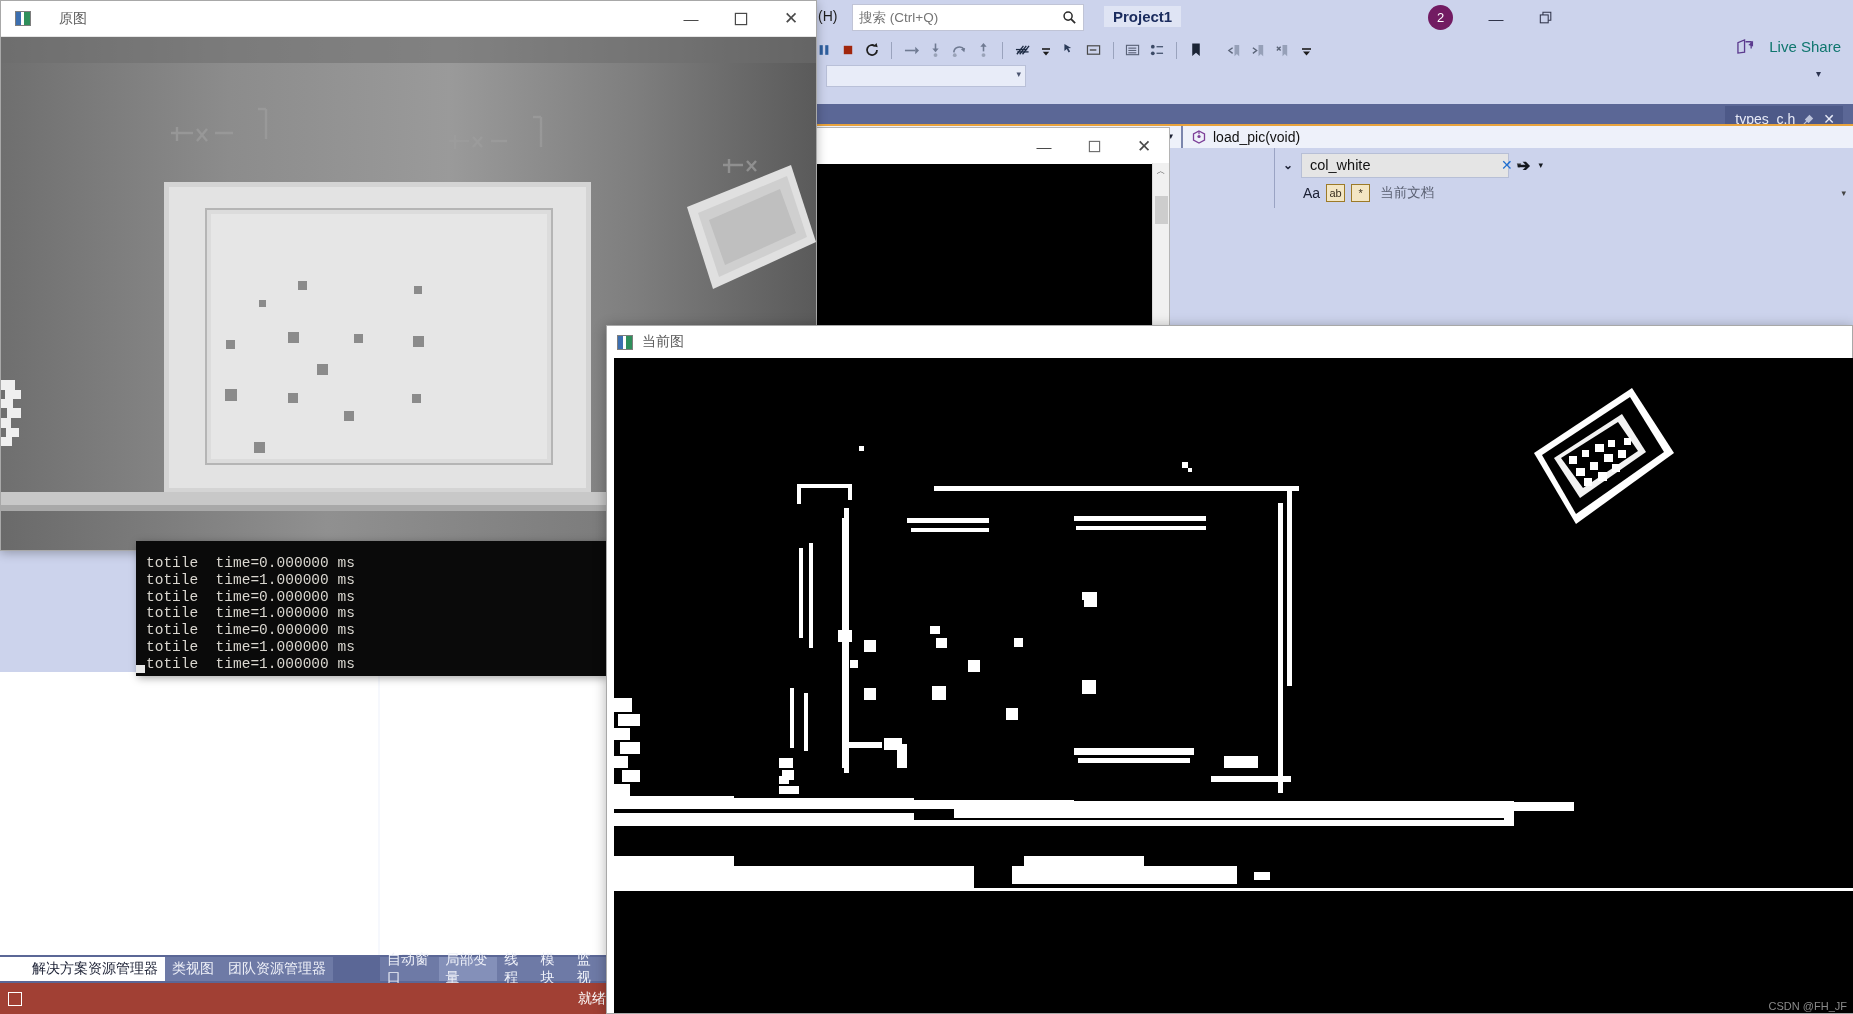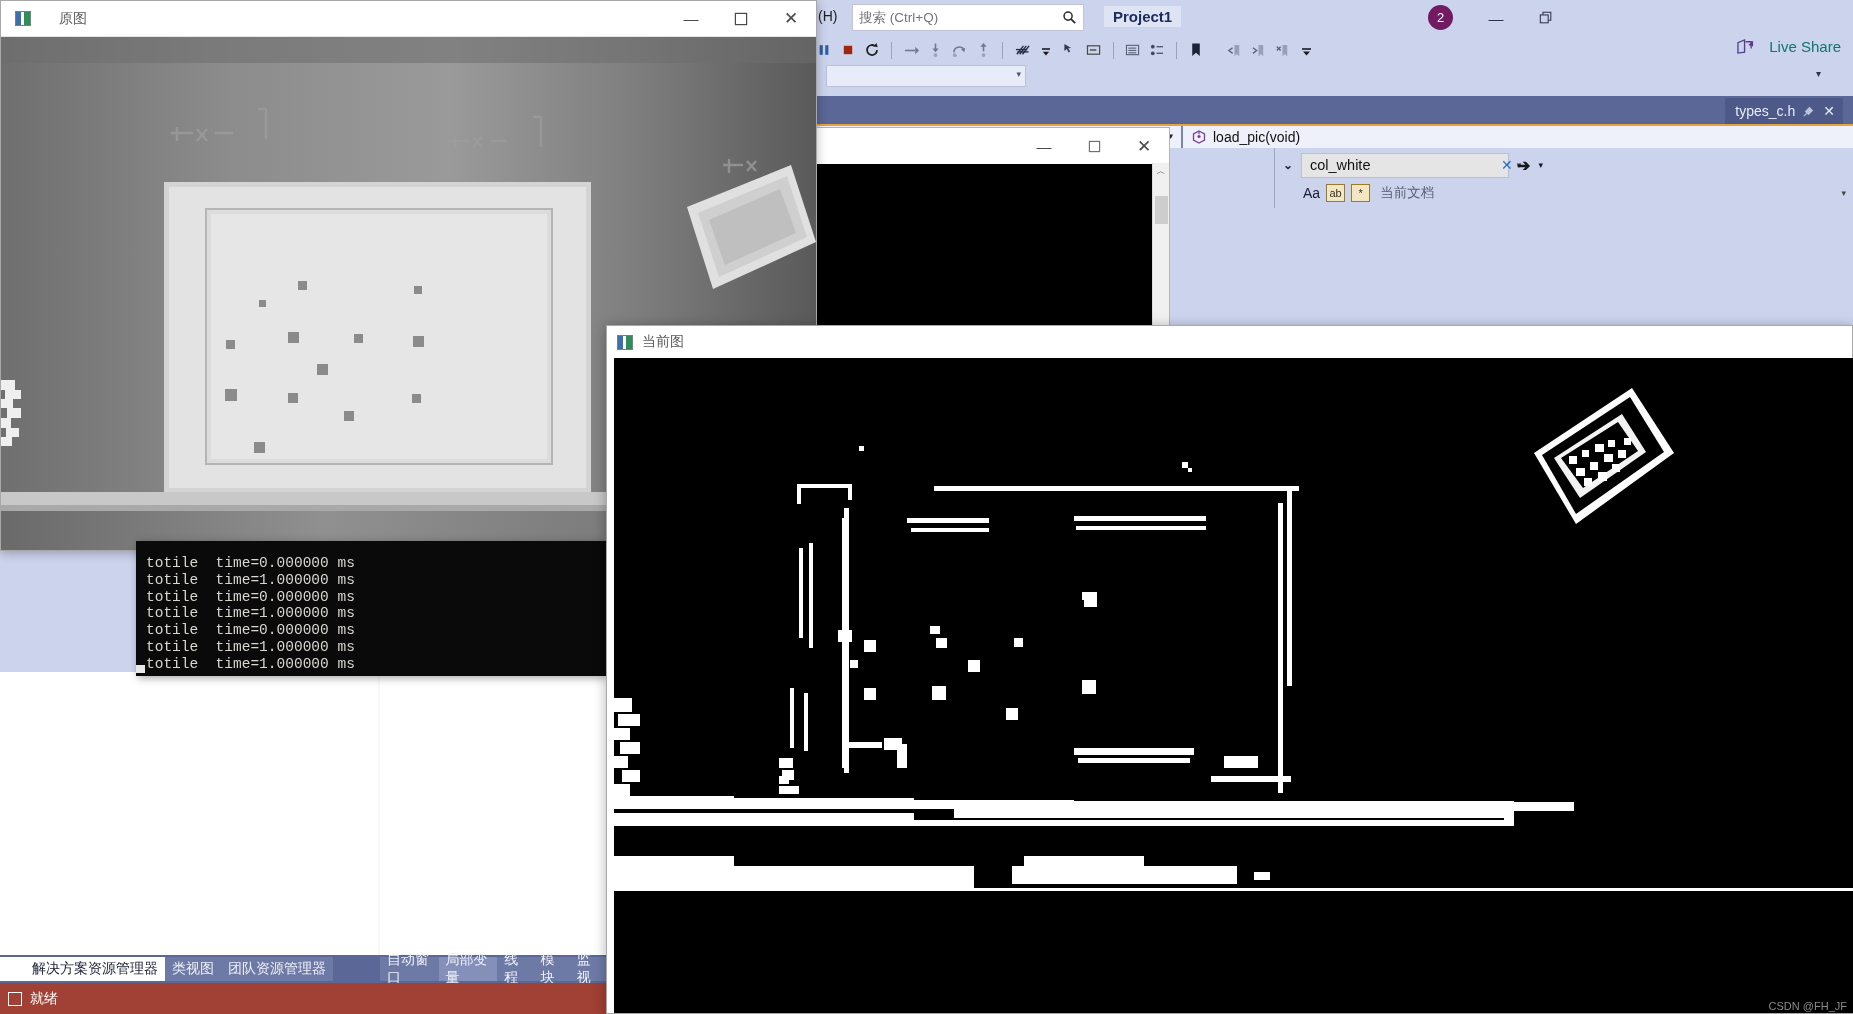--- a/index.html
+++ b/index.html
@@ -65,21 +65,21 @@
   }
   .vs-combo {
     position:absolute; left:20px; top:1px; width:200px; height:22px;
     background:#e8ecf8; border:1px solid #b9c0d8;
   }
   .vs-combo .arr { position:absolute; right:4px; top:3px; font-size:9px; color:#4b5570; }
   .vs-combo-arr2 { position:absolute; left:1010px; top:4px; color:#2b3350; font-size:10px; }
 
   
   .vs-tabstrip {
-    position:absolute; left:806px; top:96px; width:1047px; height:28px;
+    position:absolute; left:806px; top:104px; width:1047px; height:28px;
     background:#5b6796;
   }
   .vs-tab {
     position:absolute; right:10px; top:2px; height:26px; padding:0 8px 0 10px;
     background:#4d5988; color:#e8ebf7; font-size:14px;
     display:flex; align-items:center; gap:8px;
   }
   .vs-tab .pin { font-size:11px; opacity:.85; }
   .vs-tab .x { font-size:14px; }
 
@@ -148,21 +148,21 @@
   }
   .btab {
     height:24px; padding:0 7px; display:flex; align-items:center;
     font-size:14px; color:#eef0f8;
   }
   .btab.active { background:#ffffff; color:#1a1f33;padding-left:32px; }
   .btab.semi { background:#6e7aa6; }
   .statusbar {
     position:absolute; left:0; top:983px; width:606px; height:31px;
     background:#a14034; display:flex; align-items:center; gap:8px; padding-left:8px;
-    color:#fff; font-size:14px;
+    color:#fff; font-size:14px;justify-content:space-between;
   }
   .sb-box { width:14px; height:14px; border:1.5px solid #fff; }
 
   
   .win-yuantu {
     position:absolute; left:0px; top:0px; width:817px; height:551px;
     background:#ffffff; border:1px solid #a8a8a8;
     box-shadow:0 2px 10px rgba(0,0,0,.28);
   }
   .win-yuantu .wtitle {

